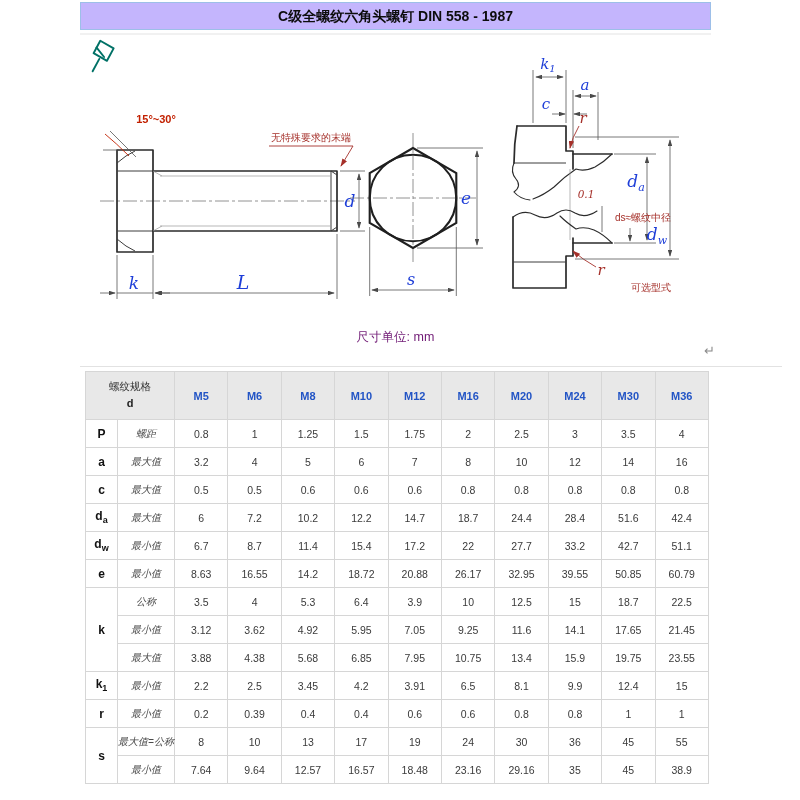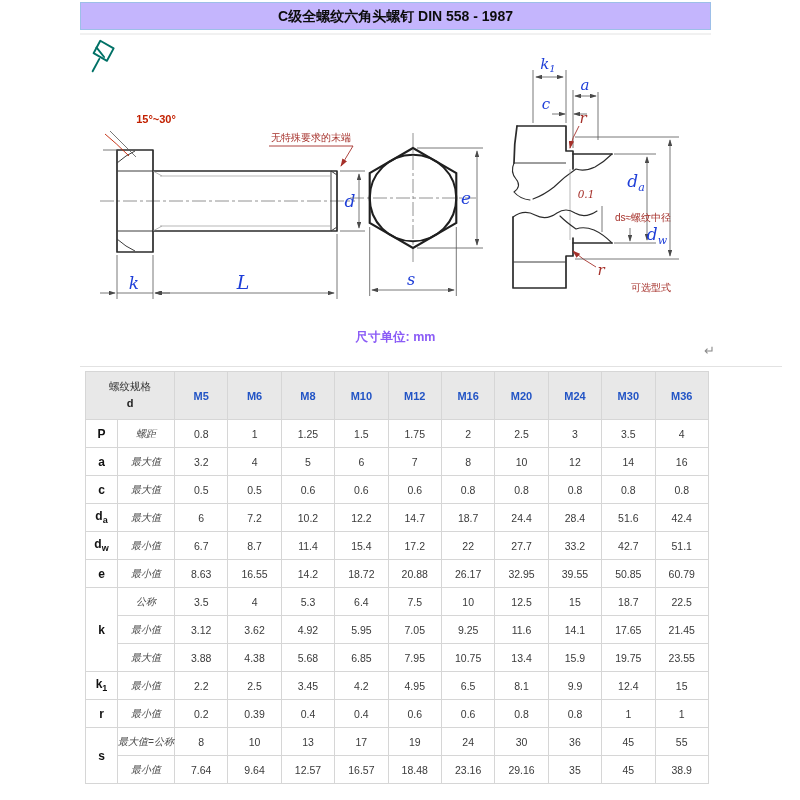--- a/index.html
+++ b/index.html
@@ -1,20 +1,20 @@
 <!DOCTYPE html>
 <html><head>
 <meta charset="utf-8">
 <style>
   * { margin:0; padding:0; box-sizing:border-box; }
   html,body { width:800px; height:800px; background:#ffffff; font-family:"Liberation Sans", sans-serif; overflow:hidden; }
   .abs { position:absolute; }
   #title-bar { left:80px; top:2px; width:631px; height:28px; background:#c4b5fd; border:1px solid #9dbfe8; text-align:center; line-height:26px; font-size:14px; font-weight:bold; color:#0d0d0d; }
   #title-strip { left:80px; top:33px; width:631px; height:2px; background:#f1f1f1; }
-  #unit-note { left:80px; top:329px; width:631px; text-align:center; font-size:12.5px; font-weight:bold; color:#8b5cf6; }
+  #unit-note { left:80px; top:329px; width:631px; text-align:center; font-size:12.5px; font-weight:normal; color:#701a75; }
   #table-topline { left:80px; top:366px; width:702px; border-top:1px solid #e2e2e2; height:0; }
   #return-icon { left:704px; top:343px; font-size:13px; color:#8a8a8a; cursor:pointer; }
   table#spec-table { left:85px; top:371px; position:absolute; width:623px; border-collapse:collapse; table-layout:fixed;border-radius:32px; }
   #spec-table th, #spec-table td { border:1px solid #d6d6d6; text-align:center; vertical-align:middle; }
   #spec-table thead th { background:#e8e8e8; height:48px; }
   #spec-table th.spec { font-size:10.5px; color:#333; font-weight:normal; line-height:1.6; }
   #spec-table th.spec .spec-d { font-weight:bold; font-size:11px; color:#222; }
   #spec-table th.mcol { color:#2254c5; font-weight:bold; font-size:11px; }
   #spec-table td { height:28px; font-size:10.5px; color:#3a3a3a; background:#fff; }
   #spec-table td.sym { font-weight:bold; font-size:12px; color:#111; }
@@ -269,21 +269,21 @@
         <td class="val">50.85</td>
         <td class="val">60.79</td>
       </tr>
       <tr>
         <td class="sym" rowspan="3"><span>k</span></td>
         <td class="typ">公称</td>
         <td class="val">3.5</td>
         <td class="val">4</td>
         <td class="val">5.3</td>
         <td class="val">6.4</td>
-        <td class="val">7.5</td>
+        <td class="val">3.9</td>
         <td class="val">10</td>
         <td class="val">12.5</td>
         <td class="val">15</td>
         <td class="val">18.7</td>
         <td class="val">22.5</td>
       </tr>
       <tr>
         <td class="typ">最小值</td>
         <td class="val">3.12</td>
         <td class="val">3.62</td>
@@ -309,21 +309,21 @@
         <td class="val">19.75</td>
         <td class="val">23.55</td>
       </tr>
       <tr>
         <td class="sym" rowspan="1"><span>k</span><sub>1</sub></td>
         <td class="typ">最小值</td>
         <td class="val">2.2</td>
         <td class="val">2.5</td>
         <td class="val">3.45</td>
         <td class="val">4.2</td>
-        <td class="val">4.95</td>
+        <td class="val">3.91</td>
         <td class="val">6.5</td>
         <td class="val">8.1</td>
         <td class="val">9.9</td>
         <td class="val">12.4</td>
         <td class="val">15</td>
       </tr>
       <tr>
         <td class="sym" rowspan="1"><span>r</span></td>
         <td class="typ">最小值</td>
         <td class="val">0.2</td>

